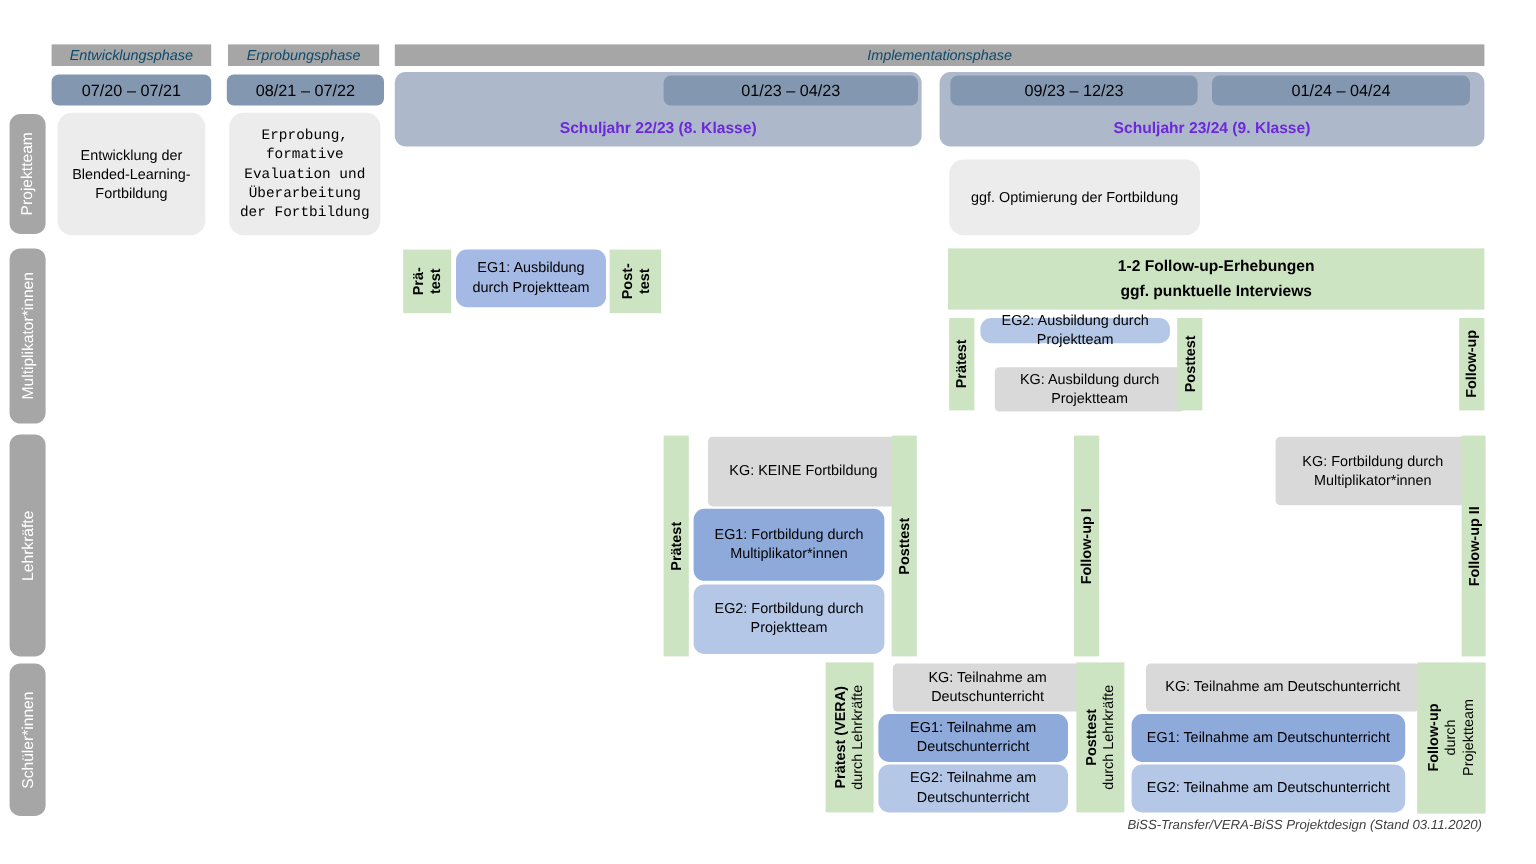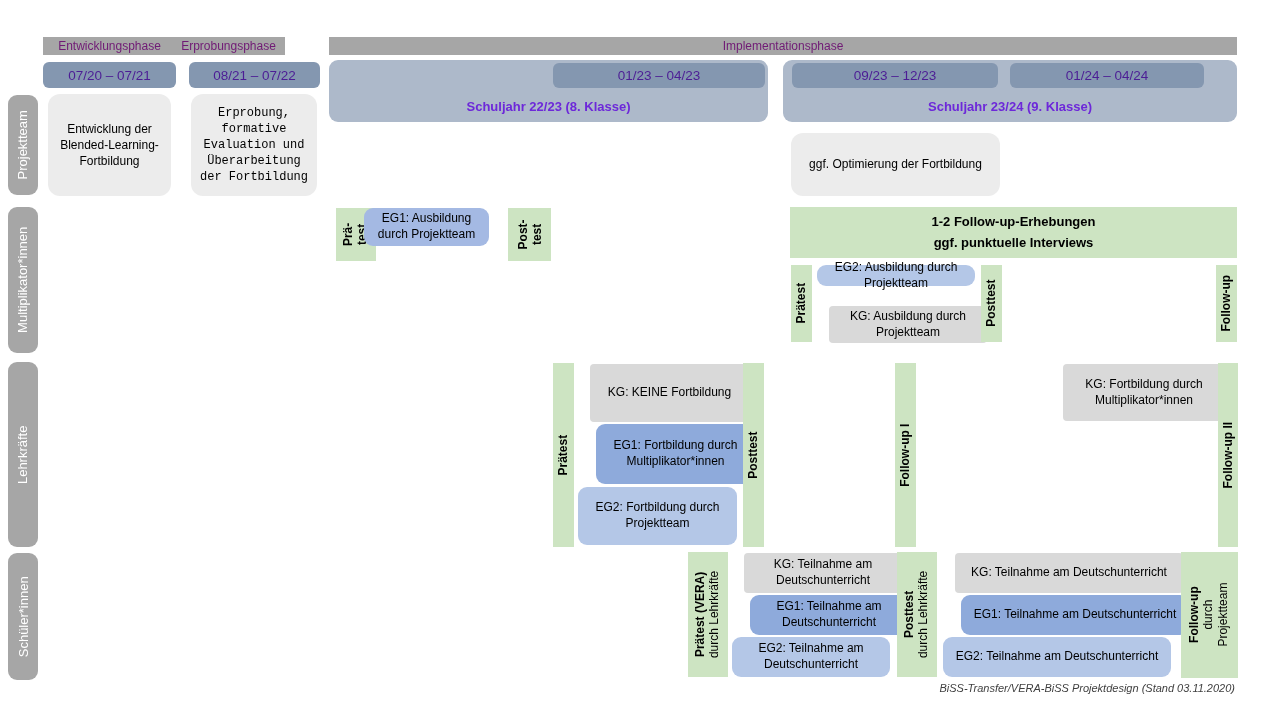--- a/index.html
+++ b/index.html
@@ -1,56 +1,56 @@
 <!DOCTYPE html>
 <html style="--phase_bar: #a6a6a6; --sidebar: #a6a6a6; --date_pill: #8497b0; --schoolyear_band: #adb9ca; --box_light_gray: #ececec; --box_kg_gray: #d9d9d9; --box_eg1_blue: #8eaadb; --box_eg1_mid_blue: #a4b9e3; --box_eg2_blue: #b4c7e7; --measure_green: #cde4c2;"><head>
 <meta charset="utf-8">
 <style>
   html,body { margin:0; padding:0; background:#ffffff; font-family:"Liberation Sans",sans-serif; color:#000; }
   .stage { position:relative; width:1280px; height:720px; background:#ffffff; overflow:hidden; }
   .abs { position:absolute; box-sizing:border-box; }
   .flexc { display:flex; align-items:center; justify-content:center; text-align:center; }
-  .phasebar { background:var(--phase_bar); color:#701a75; font-size:12px; }
-  .pill { background:var(--date_pill); color:#4c1d95; font-size:13.5px; border-radius:6px; }
+  .phasebar { background:var(--phase_bar); color:#0c4a6e; font-size:12px;font-style:italic; }
+  .pill { background:var(--date_pill); color:#000000; font-size:13.5px; border-radius:6px; }
   .band { background:var(--schoolyear_band); border-radius:9px; }
   .bandlabel { color:#6d28d9; font-weight:bold; font-size:13px; }
   .side { background:var(--sidebar); border-radius:9px; color:#ffffff; font-size:13px; }
   .gbox  { background:var(--box_light_gray); border-radius:12px; font-size:12px; line-height:1.35; padding:4px 8px; }
   .kgbox { background:var(--box_kg_gray);  border-radius:4px; font-size:12px; line-height:1.3; padding:2px 6px;margin-left:12px; }
-  .eg1box  { background:var(--box_eg1_blue);     border-radius:9px; font-size:12px; line-height:1.3; padding:2px 6px;margin-left:18px; }
+  .eg1box  { background:var(--box_eg1_blue);     border-radius:9px; font-size:12px; line-height:1.3; padding:2px 6px; }
   .eg1mbox { background:var(--box_eg1_mid_blue); border-radius:9px; font-size:12px; line-height:1.3; padding:2px 6px; }
   .eg2box  { background:var(--box_eg2_blue);     border-radius:9px; font-size:12px; line-height:1.3; padding:2px 6px; }
   .green { background:var(--measure_green); }
   .glabel { font-weight:bold; font-size:12px; }
   .vrot { transform:rotate(-90deg); white-space:nowrap; text-align:center; line-height:1.2; }
   .vrot .line { display:block; }
   .bigGreenText { font-weight:bold; font-size:13px; line-height:1.55; }
   .caption { font-style:italic; font-size:11px; color:#3f3f3f; white-space:nowrap; }
   .reg { font-weight:normal; }
 </style>
 </head>
 <body>
 
 <div class="stage">
 
   <div class="abs flexc phasebar" style="left:43px; top:37px; width:133px; height:18px;">Entwicklungsphase</div>
-  <div class="abs flexc phasebar" style="left:172px; top:37px; width:113px; height:18px;">Erprobungsphase</div>
+  <div class="abs flexc phasebar" style="left:190px; top:37px; width:126px; height:18px;">Erprobungsphase</div>
   <div class="abs flexc phasebar" style="left:329px; top:37px; width:908px; height:18px;">Implementationsphase</div>
 
   <div class="abs flexc pill" style="left:43px; top:62px; width:133px; height:26px;">07/20 – 07/21</div>
   <div class="abs flexc pill" style="left:189px; top:62px; width:131px; height:26px;">08/21 – 07/22</div>
 
   <div class="abs band" style="left:329px; top:60px; width:439px; height:62px;">
     <div class="abs flexc pill" style="left:224px; top:3px; width:212px; height:25px;">01/23 – 04/23</div>
     <div class="abs flexc bandlabel" style="left:0; right:0; bottom:7px; height:18px;">Schuljahr 22/23 (8. Klasse)</div>
   </div>
 
   <div class="abs band" style="left:783px; top:60px; width:454px; height:62px;">
     <div class="abs flexc pill" style="left:9px; top:3px; width:206px; height:25px;">09/23 – 12/23</div>
-    <div class="abs flexc pill" style="left:227px; top:3px; width:194px; height:25px;text-align:center;">01/24 – 04/24</div>
+    <div class="abs flexc pill" style="left:227px; top:3px; width:215px; height:25px;text-align:center;">01/24 – 04/24</div>
     <div class="abs flexc bandlabel" style="left:0; right:0; bottom:7px; height:18px;margin-top:24px;">Schuljahr 23/24 (9. Klasse)</div>
   </div>
 
   <div class="abs flexc side" style="left:8px; top:95px; width:30px; height:100px;">
     <span class="vrot">Projektteam</span>
   </div>
   <div class="abs flexc side" style="left:8px; top:207px; width:30px; height:146px;">
     <span class="vrot">Multiplikator*innen</span>
   </div>
   <div class="abs flexc side" style="left:8px; top:362px; width:30px; height:185px;">
@@ -63,21 +63,21 @@
   <div class="abs flexc gbox" style="left:48px; top:94px; width:123px; height:102px;">Entwicklung der Blended-Learning-Fortbildung</div>
   <div class="abs flexc gbox" style="left:191px; top:94px; width:126px; height:102px;font-family:Liberation Mono, monospace;">Erprobung, formative Evaluation und Überarbeitung der Fortbildung</div>
   <div class="abs flexc gbox" style="left:791px; top:133px; width:209px; height:63px;">ggf. Optimierung der Fortbildung</div>
 
   <div class="abs flexc green" style="left:336px; top:208px; width:40px; height:53px;">
     <span class="vrot glabel">
       <span class="line">Prä-</span>
       <span class="line">test</span>
     </span>
   </div>
-  <div class="abs flexc eg1mbox" style="left:364px; top:208px; width:125px; height:38px;">EG1: Ausbildung durch Projektteam</div>
+  <div class="abs flexc eg1mbox" style="left:380px; top:208px; width:125px; height:48px;">EG1: Ausbildung durch Projektteam</div>
   <div class="abs flexc green" style="left:508px; top:208px; width:43px; height:53px;">
     <span class="vrot glabel">
       <span class="line">Post-</span>
       <span class="line">test</span>
     </span>
   </div>
 
   <div class="abs flexc green bigGreenText" style="left:790px; top:207px; width:447px; height:51px;">
     <span>
       <span class="line" style="display:block;">1-2 Follow-up-Erhebungen</span>

